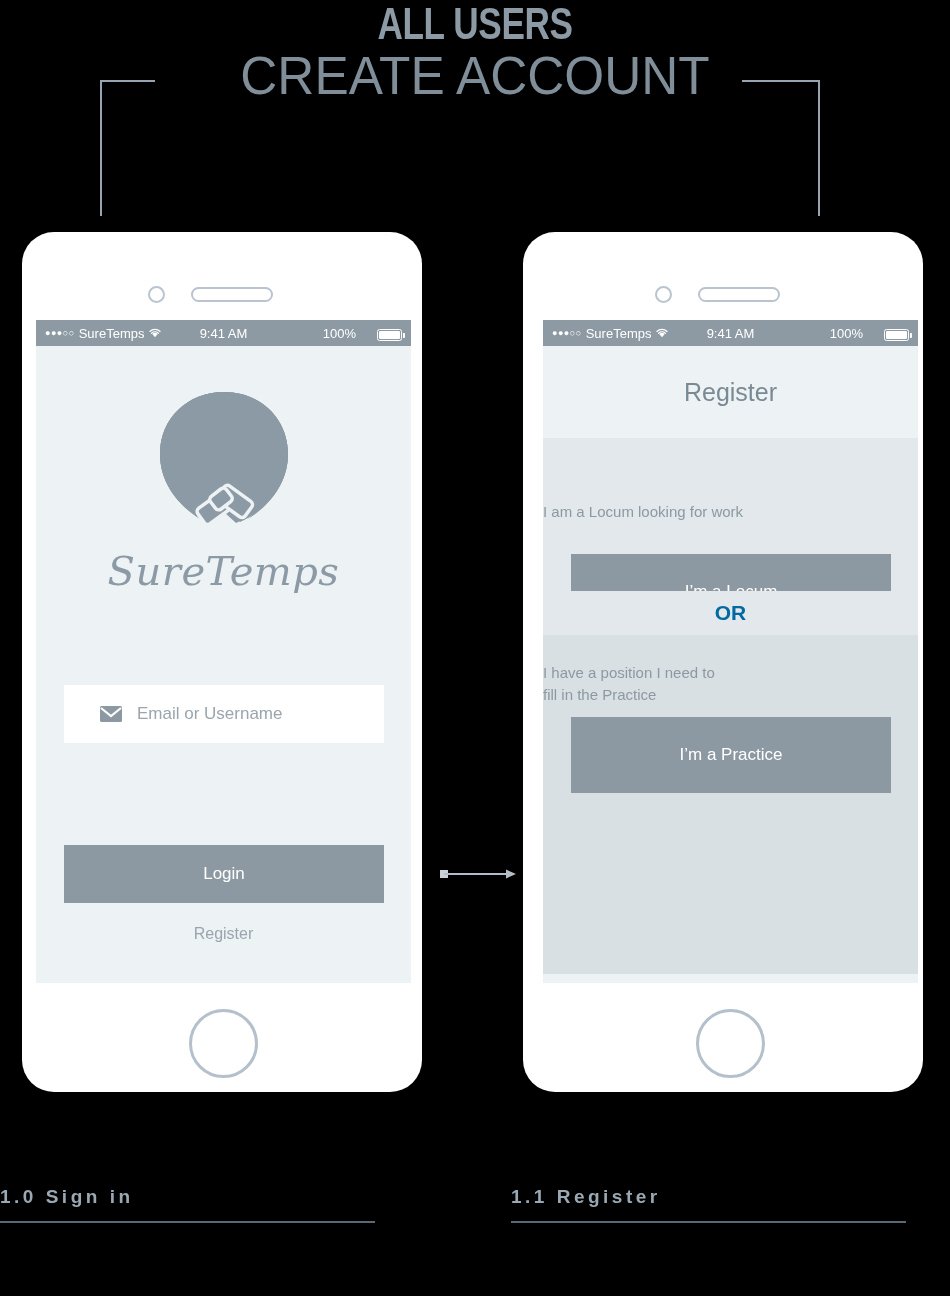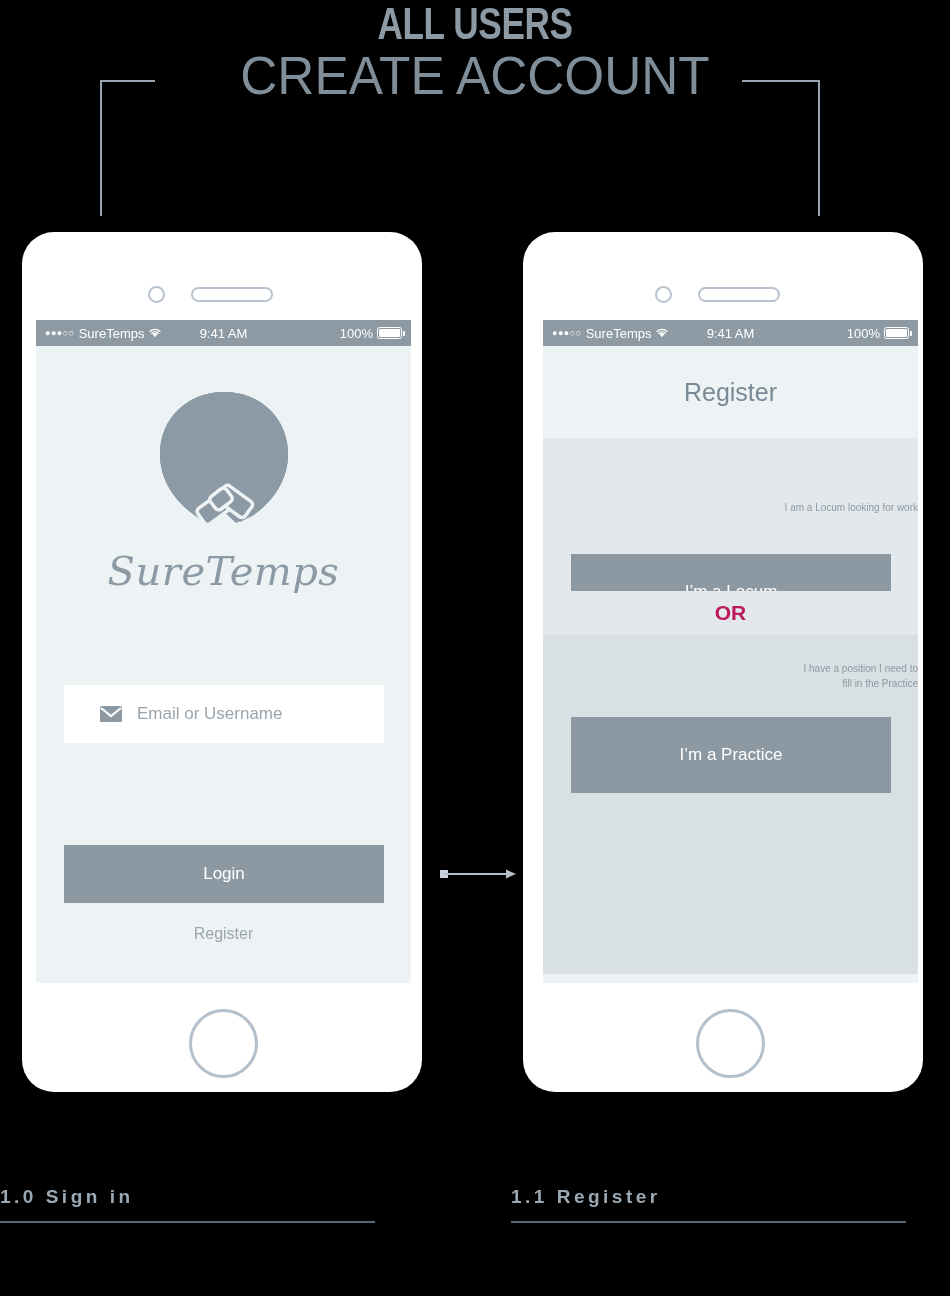--- a/index.html
+++ b/index.html
@@ -89,21 +89,21 @@
     position:relative;
   }
   .sb-left{ display:flex; align-items:center; gap:4px; }
   .sb-dots{ letter-spacing:0.5px; font-size:9px; line-height:1; }
   .sb-carrier{ font-size:13px; }
   .sb-wifi{ font-size:13px; }
   .sb-time{
     position:absolute; left:0; right:0; text-align:center;
     font-size:13px; pointer-events:none;
   }
-  .sb-right{ margin-left:auto; display:flex; align-items:center; gap:4px; z-index:1; }
+  .sb-right{ margin-left:auto; display:flex; align-items:flex-end; gap:21px; z-index:1; }
   .sb-batt-txt{ font-size:13px; }
   .batt-shell{
     width:25px; height:12px; border:1.5px solid #fff; border-radius:2.5px;
     position:relative; display:inline-block;
   }
   .batt-shell::after{
     content:""; position:absolute; right:-3.5px; top:3px;
     width:2px; height:5px; background:#fff; border-radius:0 1px 1px 0;
   }
   .batt-fill{ position:absolute; left:1px; top:1px; bottom:1px; right:1px; background:#fff; border-radius:1px; }
@@ -148,29 +148,29 @@
     font-size:25px; color:#7a8a95;
   }
   #panel-locum{
     position:absolute; left:0; top:118px; width:375px; height:153px;
     background:#e2e8ec;
   }
   #panel-or{
     position:absolute; left:0; top:271px; width:375px; height:44px;
     background:#e2e8ec;
     display:flex; align-items:center; justify-content:center;
-    font-size:21px; font-weight:bold; color:#be185d;
+    font-size:21px; font-weight:bold; color:#0369a1;
   }
   #panel-practice{
     position:absolute; left:0; top:315px; width:375px; height:339px;
     background:#d8e0e4;
   }
   .panel-caption{
-    position:absolute; left:0; width:375px; text-align:right;
-    font-size:10px; color:#8d99a2; line-height:1.45;
+    position:absolute; left:0; width:375px; text-align:left;
+    font-size:15px; color:#8d99a2; line-height:1.45;
   }
   #caption-locum   { top:63px; }
   #caption-practice{ top:27px; }
   .cta-button{
     position:absolute; left:28px; width:320px; height:76px;
     background:#8d99a2; border:none;
     display:flex; align-items:center; justify-content:center;
     color:#ffffff; font-size:17px;
     font-family:"Liberation Sans", sans-serif;
   }

